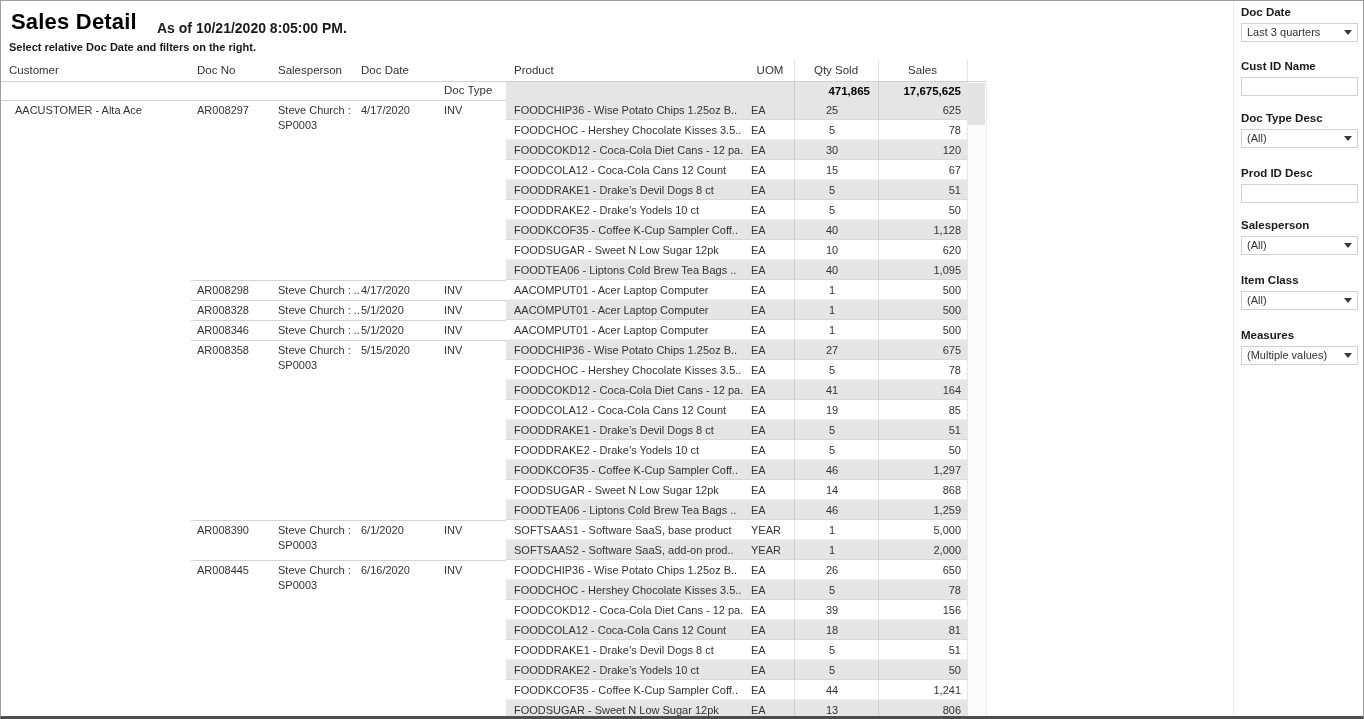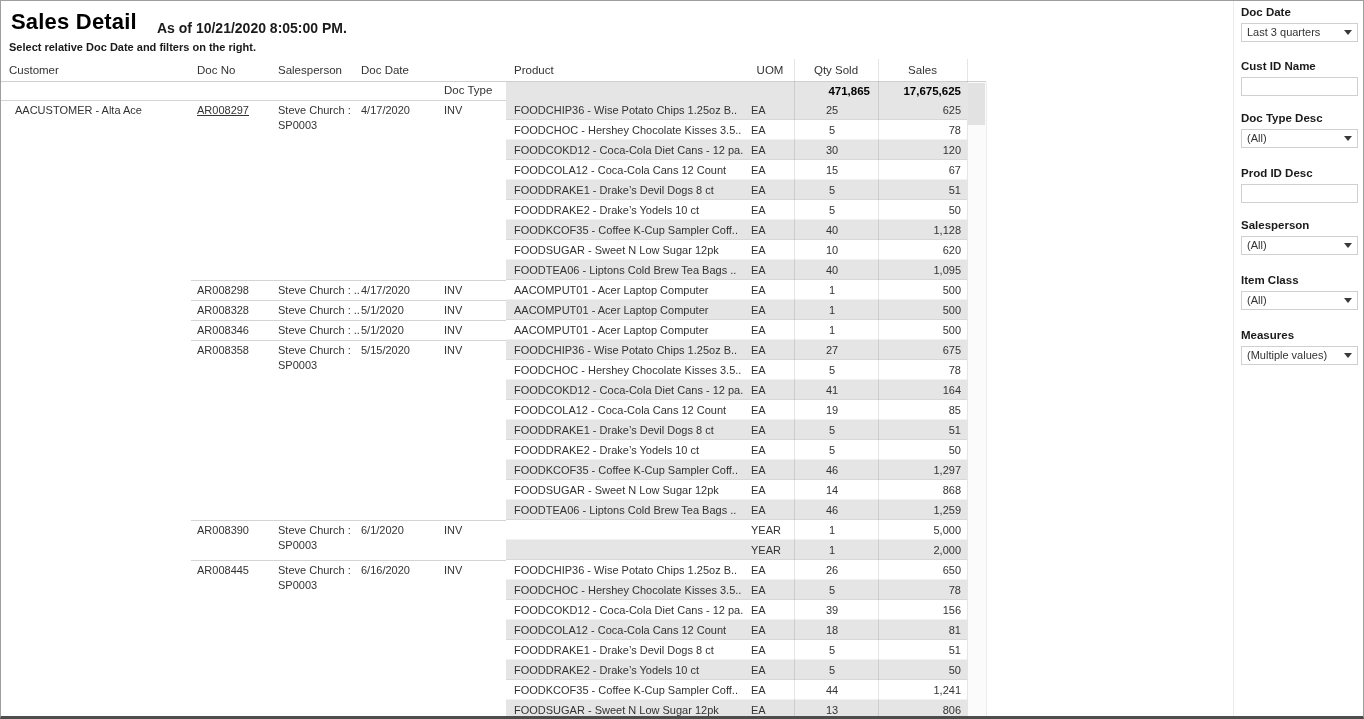--- a/index.html
+++ b/index.html
@@ -63,21 +63,21 @@
 
   <div class="gt-band"></div>
   <div class="gt-num" style="left:793px;width:76px;">471,865</div>
   <div class="gt-num" style="left:877px;width:83px;">17,675,625</div>
 
   <div class="gsep" style="left:0;top:99px;width:966px;"></div>
 
   <div class="ginfo" style="left:8px;top:102px;margin-left:6px;">AACUSTOMER - Alta Ace</div>
 
   <div id="rows">
-      <div class="ginfo" style="left: 196px; top: 102px; text-decoration: underline;">
+      <div class="ginfo" style="left: 196px; top: 102px;">
         <div>AR008297</div>
       </div>
       <div class="ginfo" style="left: 277px; top: 102px;">
         <div>Steve Church :</div>
         <div>SP0003</div>
       </div>
       <div class="ginfo" style="left: 360px; top: 102px;">
         <div>4/17/2020</div>
       </div>
       <div class="ginfo" style="left: 443px; top: 102px;">
@@ -270,25 +270,27 @@
         <div>Steve Church :</div>
         <div>SP0003</div>
       </div>
       <div class="ginfo" style="left: 360px; top: 522px;">
         <div>6/1/2020</div>
       </div>
       <div class="ginfo" style="left: 443px; top: 522px;">
         <div>INV</div>
       </div>
       <div class="trow" style="top: 519px; background: rgb(255, 255, 255);">
+        <div class="cell c-prod">SOFTSAAS1 - Software SaaS, base product</div>
         <div class="cell c-uom">YEAR</div>
         <div class="cell c-qty">1</div>
         <div class="cell c-sales">5,000</div>
       </div>
       <div class="trow" style="top: 539px; background: rgb(229, 229, 229);">
+        <div class="cell c-prod">SOFTSAAS2 - Software SaaS, add-on prod..</div>
         <div class="cell c-uom">YEAR</div>
         <div class="cell c-qty">1</div>
         <div class="cell c-sales">2,000</div>
       </div>
       <div class="gsep" style="left: 190px; top: 559px; width: 776px;"></div>
       <div class="ginfo" style="left: 196px; top: 562px;">
         <div>AR008445</div>
       </div>
       <div class="ginfo" style="left: 277px; top: 562px;">
         <div>Steve Church :</div>

